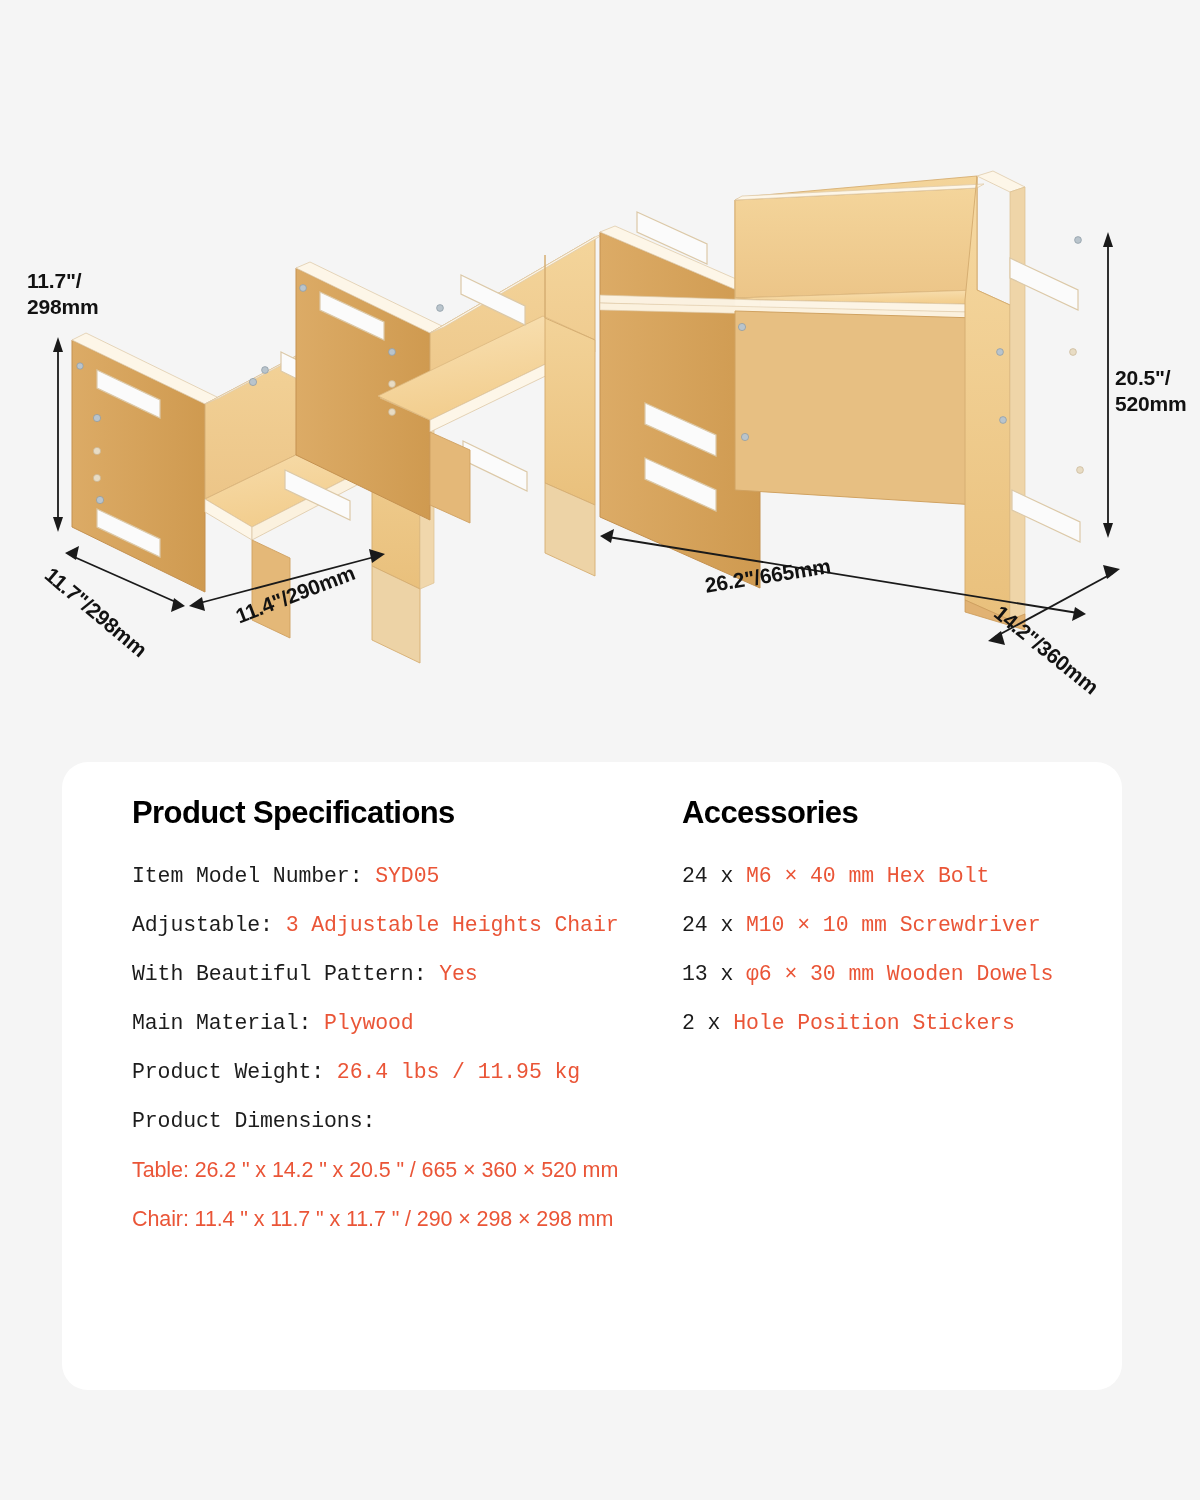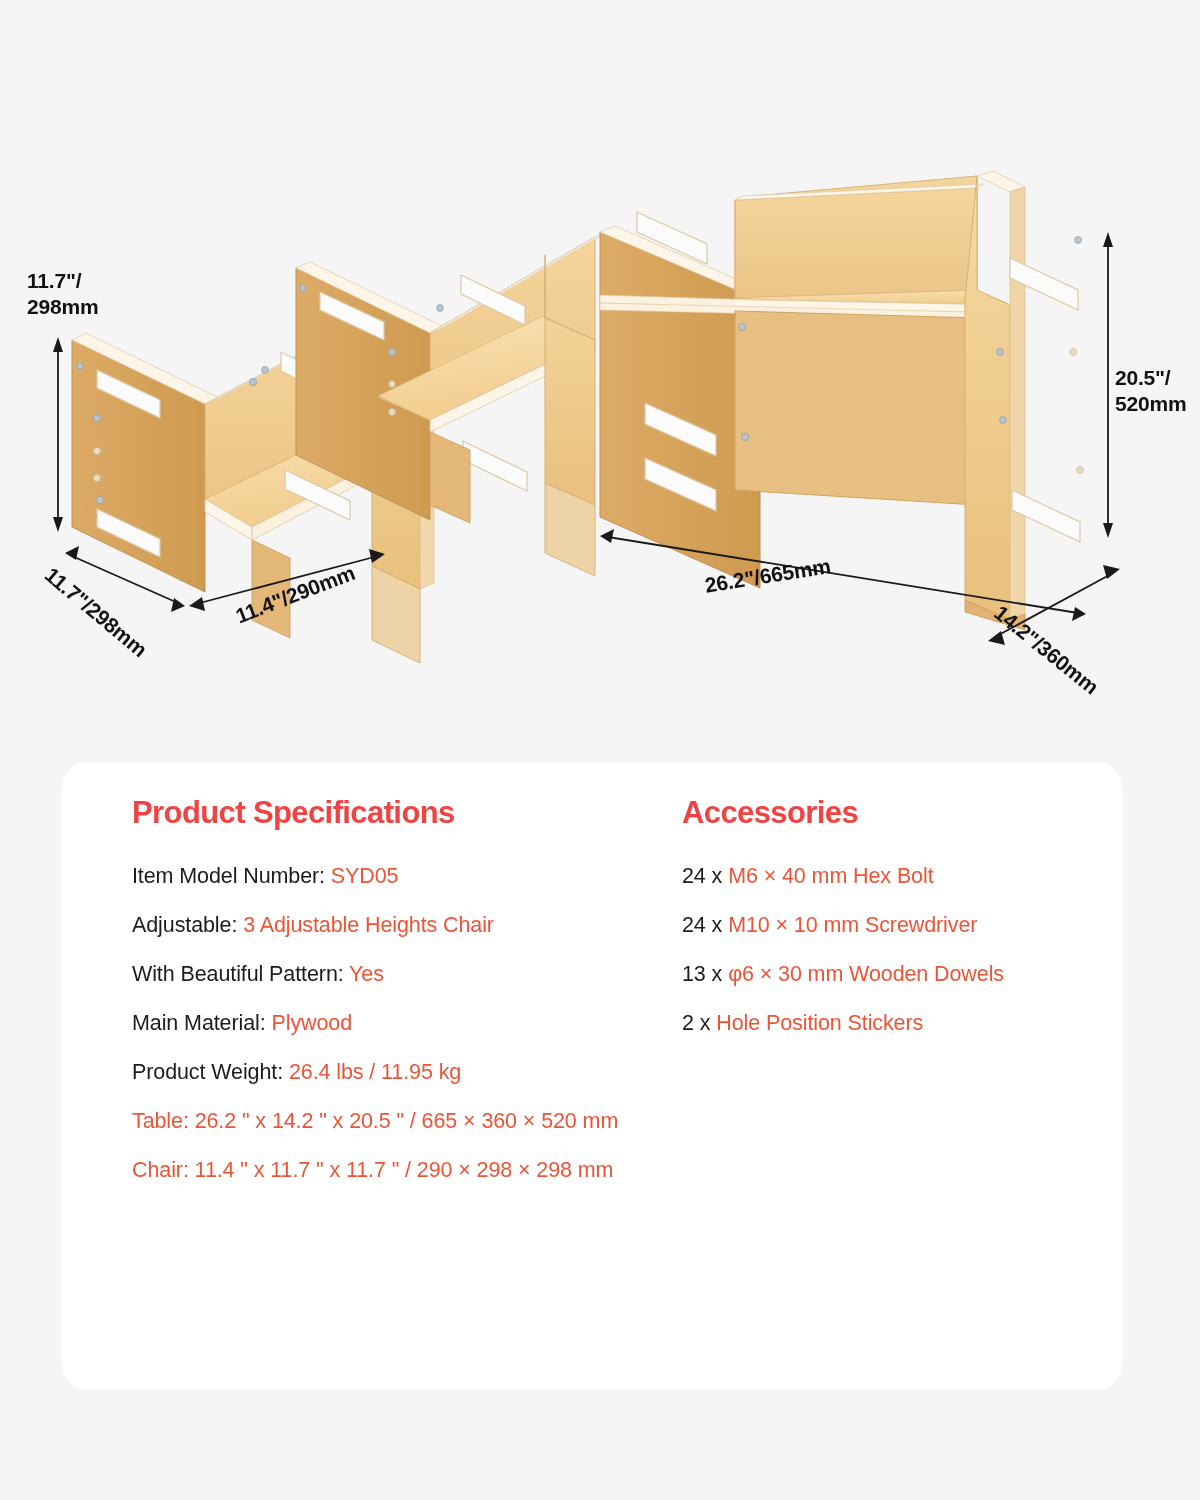--- a/index.html
+++ b/index.html
@@ -52,32 +52,33 @@
   .col {
     position: absolute;
     top: 32px;
   }
   #spec-col { left: 70px; width: 560px; }
   #acc-col  { left: 620px; width: 420px; }
 
   .section-title {
     font-size: 31px;
     font-weight: 700;
-    color: #ef4444;
+    color: #000000;
     letter-spacing: -0.6px;
     margin: 0 0 20px 0;
     line-height: 38px;
   }
 
   .spec-row, .acc-row {
     font-size: 21.5px;
     line-height: 49px;
     color: #1c1c1c;
     white-space: nowrap;
     letter-spacing: -0.1px;
+    font-family: Liberation Mono, monospace;
   }
   .val { color: #ea5537; }
   .dim-line {
     font-size: 21.5px;
     line-height: 49px;
     color: #ea5537;
     white-space: nowrap;
     letter-spacing: -0.1px;
   }
   .acc-row { line-height: 49px; }
@@ -254,20 +255,21 @@
 <div id="info-card">
 
   <div id="spec-col" class="col">
     <h2 class="section-title">Product Specifications</h2>
 
     <div class="spec-row"><span>Item Model Number: </span><span class="val">SYD05</span></div>
     <div class="spec-row"><span>Adjustable: </span><span class="val">3 Adjustable Heights Chair</span></div>
     <div class="spec-row"><span>With Beautiful Pattern: </span><span class="val">Yes</span></div>
     <div class="spec-row"><span>Main Material: </span><span class="val"> Plywood</span></div>
     <div class="spec-row"><span>Product Weight: </span><span class="val"> 26.4 lbs / 11.95 kg</span></div>
+    <div class="spec-row"><span>Product Dimensions:</span><span class="val"></span></div>
 
     <div class="dim-line">Table: 26.2 " x 14.2 " x 20.5 " / 665 × 360 × 520 mm</div>
     <div class="dim-line">Chair: 11.4 " x 11.7 " x 11.7 " / 290 × 298 × 298 mm</div>
   </div>
 
   <div id="acc-col" class="col">
     <h2 class="section-title">Accessories</h2>
 
     <div class="acc-row"><span>24 x </span><span class="val">M6 × 40 mm Hex Bolt</span></div>
     <div class="acc-row"><span>24 x </span><span class="val">M10 × 10 mm Screwdriver</span></div>

